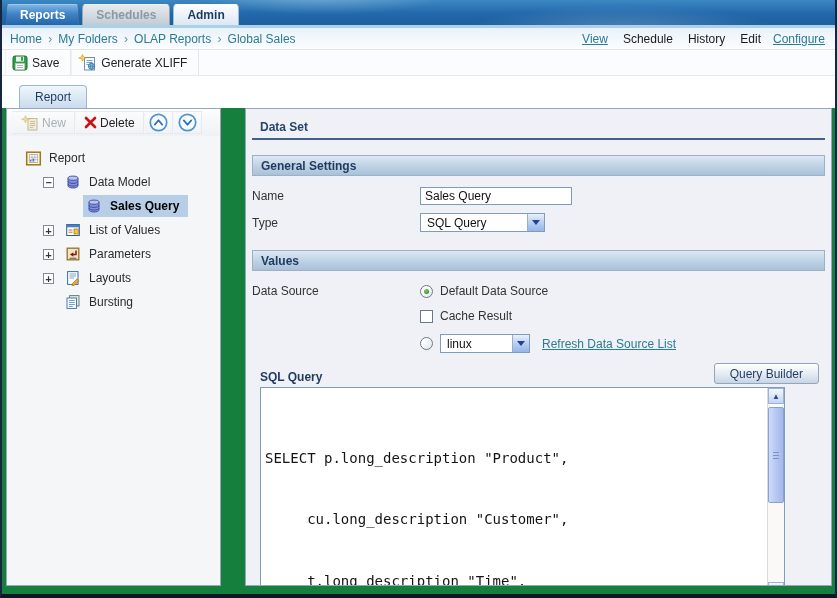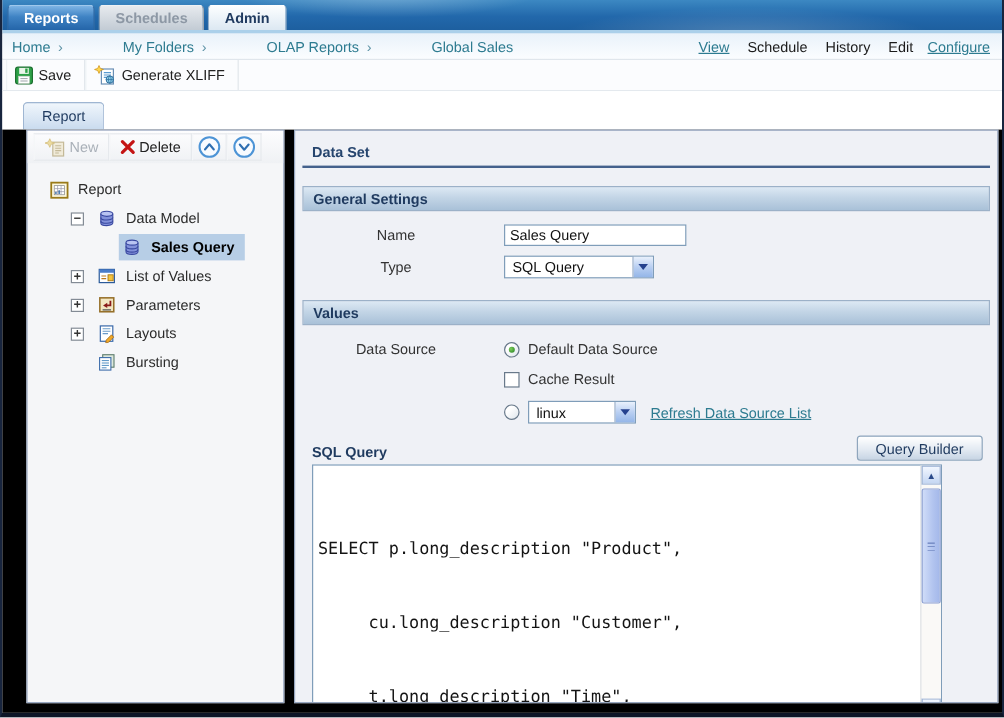--- a/index.html
+++ b/index.html
@@ -24,21 +24,21 @@
                   color:#8d98a5; border-color:#eef1f4 #9aa5b0; }
   .ttab.normal  { background:linear-gradient(180deg,#fcfeff 0%, #dce8f2 100%);
                   color:#1f3a5f; border-color:#ffffff #a8bcd0; }
 
   .bandstrip { height:3px; background:#abd0ea; }
 
   
   .crumbbar { height:22px; background:linear-gradient(180deg,#e9f2fa 0%, #fbfdff 100%);
               border-bottom:1px solid #e0e6ec; display:flex; align-items:center;
               justify-content:space-between; padding:0 10px 0 8px; }
-  .crumbs { display:flex; align-items:center;gap:44px; }
+  .crumbs { display:flex; align-items:center; }
   .crumb { color:#2d7b90; margin-right:6px; cursor:pointer; }
   .crumb::after { content:" \203A"; color:#5e93a6; margin-left:3px; }
   .crumb:last-child::after { content:""; }
   .actions { display:flex; align-items:center; }
   .action { color:#1b1b1b; margin-left:15px; cursor:pointer; }
   .action.link { color:#2d7b90; text-decoration:underline; }
 
   
   .toolbar { height:26px; background:#fbfcfe; border-bottom:1px solid #e4e9ee;
              display:flex; align-items:stretch; padding-left:3px; }
@@ -48,21 +48,21 @@
 
   
   .spacer { height:9px; background:#fff; }
   .tabrow { height:23px; background:#fff; padding-left:17px; }
   .rtab { display:inline-block; height:23px; line-height:22px; padding:0 15px;
           background:linear-gradient(180deg,#f0f6fc 0%, #c9dbee 100%);
           border:1px solid #9fb6d2; border-bottom:none; border-radius:4px 4px 0 0;
           color:#1f3a5f; cursor:pointer; }
 
   
-  .content { flex:1; display:flex; background:#000000; padding:0 3px 8px 20px; gap:8px; min-height:0; }
+  .content { flex:1; display:flex; background:#15803d; padding:0 3px 8px 4px; gap:24px; min-height:0; }
   .sidebar { width:215px; border:1px solid #96a6bf; background:#f5f6f8; display:flex; flex-direction:column; }
   .main { flex:1; border:1px solid #96a6bf; background:#eff1f6; padding:5px 6px 8px 6px; overflow:hidden; }
 
   
   .streebar { height:27px; background:linear-gradient(180deg,#fdfdfe 0%, #eff1f4 100%);
               display:flex; align-items:center; padding:2px 2px 2px 5px; }
   .stbtn { display:flex; align-items:center; gap:3px; height:23px; padding:0 8px;
            border:1px solid #e6e9ed; border-left-color:#f4f6f8; cursor:pointer; background:transparent; }
   .stbtn.circ { padding:0 3px; }
   .stbtn .dimlbl { color:#a9b0b8; }
@@ -87,21 +87,21 @@
   .tlabel { color:#2b2b2b; white-space:nowrap; }
   .titem.selected .tlabel { font-weight:bold; color:#000; }
 
   
   .ptitle { margin:6px 0 4px 8px; font-size:12px; font-weight:bold; color:#26456e; }
   .prule { border-bottom:2px solid #44618c; margin-bottom:15px; }
   .sechead { height:21px; background:linear-gradient(180deg,#dde9f4 0%, #c3d5e6 45%, #a9c1d8 100%);
              border:1px solid #9cb1c8; display:flex; align-items:center; padding:0 8px;
              color:#1f3a5f; font-weight:bold; }
   .frow { display:flex; align-items:center; margin-top:11px; }
-  .flabel { width:156px; min-width:156px; text-align:center; margin-right:12px; color:#333; }
+  .flabel { width:156px; min-width:156px; text-align:left; margin-right:12px; color:#333; }
   .tinput { width:152px; height:18px; border:1px solid #7f9db9; font:12px "Liberation Sans", sans-serif;
             padding:0 4px; color:#111; background:#fff; }
   .fselect { display:inline-flex; align-items:stretch; border:1px solid #7f9db9; background:#fff; height:19px; cursor:pointer; }
   .fselect .val { flex:1; display:flex; align-items:center; padding:0 6px; color:#111; white-space:nowrap; }
   .fselect .arrow { width:17px; display:flex; align-items:center; justify-content:center;
                     background:linear-gradient(180deg,#e9f1fc 0%, #b9cff2 50%, #94b6e8 100%);
                     border-left:1px solid #98aecb; }
   .tri { width:0; height:0; border-left:4px solid transparent; border-right:4px solid transparent;
          border-top:5px solid #24418e; }
   .radio { width:13px; height:13px; min-width:13px; border:1px solid #68798a; border-radius:50%;

